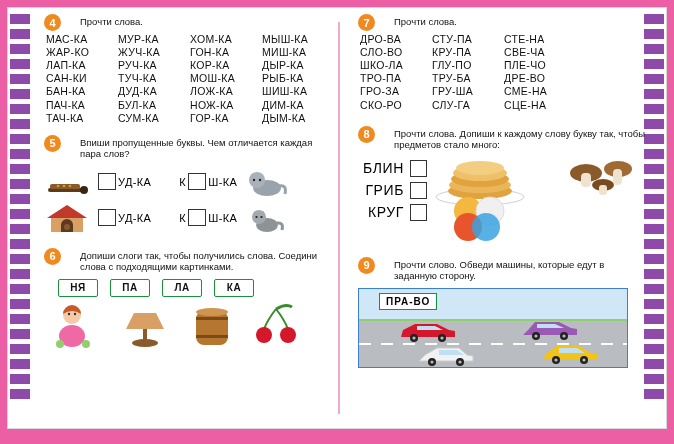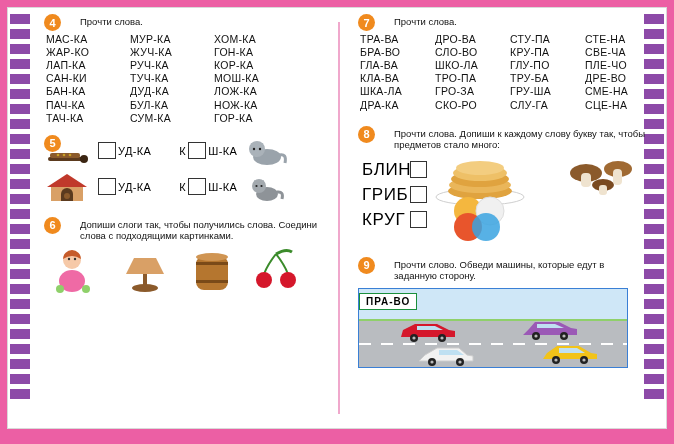--- a/index.html
+++ b/index.html
@@ -53,21 +53,21 @@
     position:absolute;left:0;top:0;width:17px;height:17px;border-radius:50%;
     background:#f08a1e;color:#fff;font-size:11px;font-weight:bold;
     display:flex;align-items:center;justify-content:center;
   }
   .tasktext{
     margin-left:36px;font-size:9.5px;color:#111;line-height:11.5px;padding-top:2px;
   }
 
   
   .wordgrid{
-    display:flex;gap:12px;margin-top:5px;margin-left:2px;
+    display:flex;gap:0;margin-top:5px;margin-left:2px;
   }
   .wordcol{width:25%;}
   .word{
     font-size:10.5px;letter-spacing:.3px;color:#111;line-height:13.2px;
     white-space:nowrap;
   }
 
   
   .ex5{margin-top:6px;}
   .ex5row{
@@ -89,30 +89,30 @@
   .syl-row{display:flex;gap:12px;margin-top:6px;margin-left:4px;}
   .syl{
     width:38px;height:16px;border:1px solid #1a8f3c;border-radius:2px;
     font-size:10px;font-weight:bold;color:#111;display:flex;align-items:center;justify-content:center;
     background:#fff;letter-spacing:.5px;
   }
   .picrow{display:flex;gap:12px;margin-top:6px;margin-left:2px;align-items:flex-end;}
 
   
   .ex8row{display:flex;align-items:center;gap:6px;margin-top:5px;}
-  .ex8word{font-size:17px;letter-spacing:.6px;width:42px;}
+  .ex8word{font-size:14px;letter-spacing:.6px;width:42px;text-align:right;}
   .ex8box{width:15px;height:15px;border:1px solid #333;background:#fff;}
 
   
   .roadbox{
     margin-top:6px;width:268px;height:78px;border:1px solid #3a7fd5;
     background:#cfe7f7;position:relative;overflow:hidden;
   }
   .pravo{
-    position:absolute;left:0;top:4px;padding:2px 6px;border:1px solid #1a8f3c;
+    position:absolute;left:20px;top:4px;padding:2px 6px;border:1px solid #1a8f3c;
     background:#fff;font-size:10px;font-weight:bold;letter-spacing:1px;
   }
   .road{
     position:absolute;left:0;bottom:0;width:100%;height:46px;background:#b9bcc0;
   }
   .roadline{
     position:absolute;left:0;top:22px;width:100%;height:2px;
     background:repeating-linear-gradient(90deg,#fff 0 12px,transparent 12px 22px);
   }
   .grass{
@@ -215,25 +215,35 @@
           </div>
           <div class="wordcol">
             <div class="word">ХОМ-КА</div>
             <div class="word">ГОН-КА</div>
             <div class="word">КОР-КА</div>
             <div class="word">МОШ-КА</div>
             <div class="word">ЛОЖ-КА</div>
             <div class="word">НОЖ-КА</div>
             <div class="word">ГОР-КА</div>
           </div>
+          <div class="wordcol">
+            <div class="word">МЫШ-КА</div>
+            <div class="word">МИШ-КА</div>
+            <div class="word">ДЫР-КА</div>
+            <div class="word">РЫБ-КА</div>
+            <div class="word">ШИШ-КА</div>
+            <div class="word">ДИМ-КА</div>
+            <div class="word">ДЫМ-КА</div>
+          </div>
         </div>
       </div>
 
       <div class="task" style="margin-top:10px;">
         <div class="tasknum">5</div>
+        <div class="tasktext">Впиши пропущенные буквы. Чем отличается каждая пара слов?</div>
 
         <div class="ex5">
 
           <div class="ex5row">
             <span>
               <svg class="pic" viewBox="0 0 46 32">
                 <rect x="4" y="22" width="38" height="4" rx="2" fill="#5b3a1e"></rect>
                 <rect x="6" y="18" width="30" height="5" rx="2" fill="#8b5a2b"></rect>
                 <circle cx="40" cy="24" r="4" fill="#3b2512"></circle>
                 <circle cx="14" cy="20" r="1.3" fill="#c9a227"></circle>
@@ -295,20 +305,26 @@
               </svg>
             </span>
           </div>
         </div>
       </div>
 
       <div class="task" style="margin-top:14px;">
         <div class="tasknum">6</div>
         <div class="tasktext">Допиши слоги так, чтобы получились слова. Соедини слова с подходящими картинками.</div>
 
+        <div class="syl-row" style="margin-left:14px;">
+          <div class="syl">НЯ</div>
+          <div class="syl">ПА</div>
+          <div class="syl">ЛА</div>
+          <div class="syl">КА</div>
+        </div>
 
         <div class="picrow">
           <span>
             <svg width="58" height="46" viewBox="0 0 58 46">
               <circle cx="26" cy="12" r="9" fill="#f6c9a8"></circle>
               <path d="M17 11 a9 9 0 0 1 18 0 q-9 -6 -18 0z" fill="#c65b2a"></path>
               <ellipse cx="26" cy="33" rx="13" ry="11" fill="#ef6aa5"></ellipse>
               <circle cx="23" cy="11" r="1.2" fill="#333"></circle>
               <circle cx="29" cy="11" r="1.2" fill="#333"></circle>
               <circle cx="14" cy="41" r="4" fill="#8fd06a"></circle>
@@ -342,28 +358,20 @@
         </div>
       </div>
     </div>
 
     <div class="col right">
 
       <div class="task">
         <div class="tasknum">7</div>
         <div class="tasktext">Прочти слова.</div>
         <div class="wordgrid">
-          <div class="wordcol">
-            <div class="word">ТРА-ВА</div>
-            <div class="word">БРА-ВО</div>
-            <div class="word">ГЛА-ВА</div>
-            <div class="word">КЛА-ВА</div>
-            <div class="word">ШКА-ЛА</div>
-            <div class="word">ДРА-КА</div>
-          </div>
           <div class="wordcol">
             <div class="word">ДРО-ВА</div>
             <div class="word">СЛО-ВО</div>
             <div class="word">ШКО-ЛА</div>
             <div class="word">ТРО-ПА</div>
             <div class="word">ГРО-ЗА</div>
             <div class="word">СКО-РО</div>
           </div>
           <div class="wordcol">
             <div class="word">СТУ-ПА</div>

